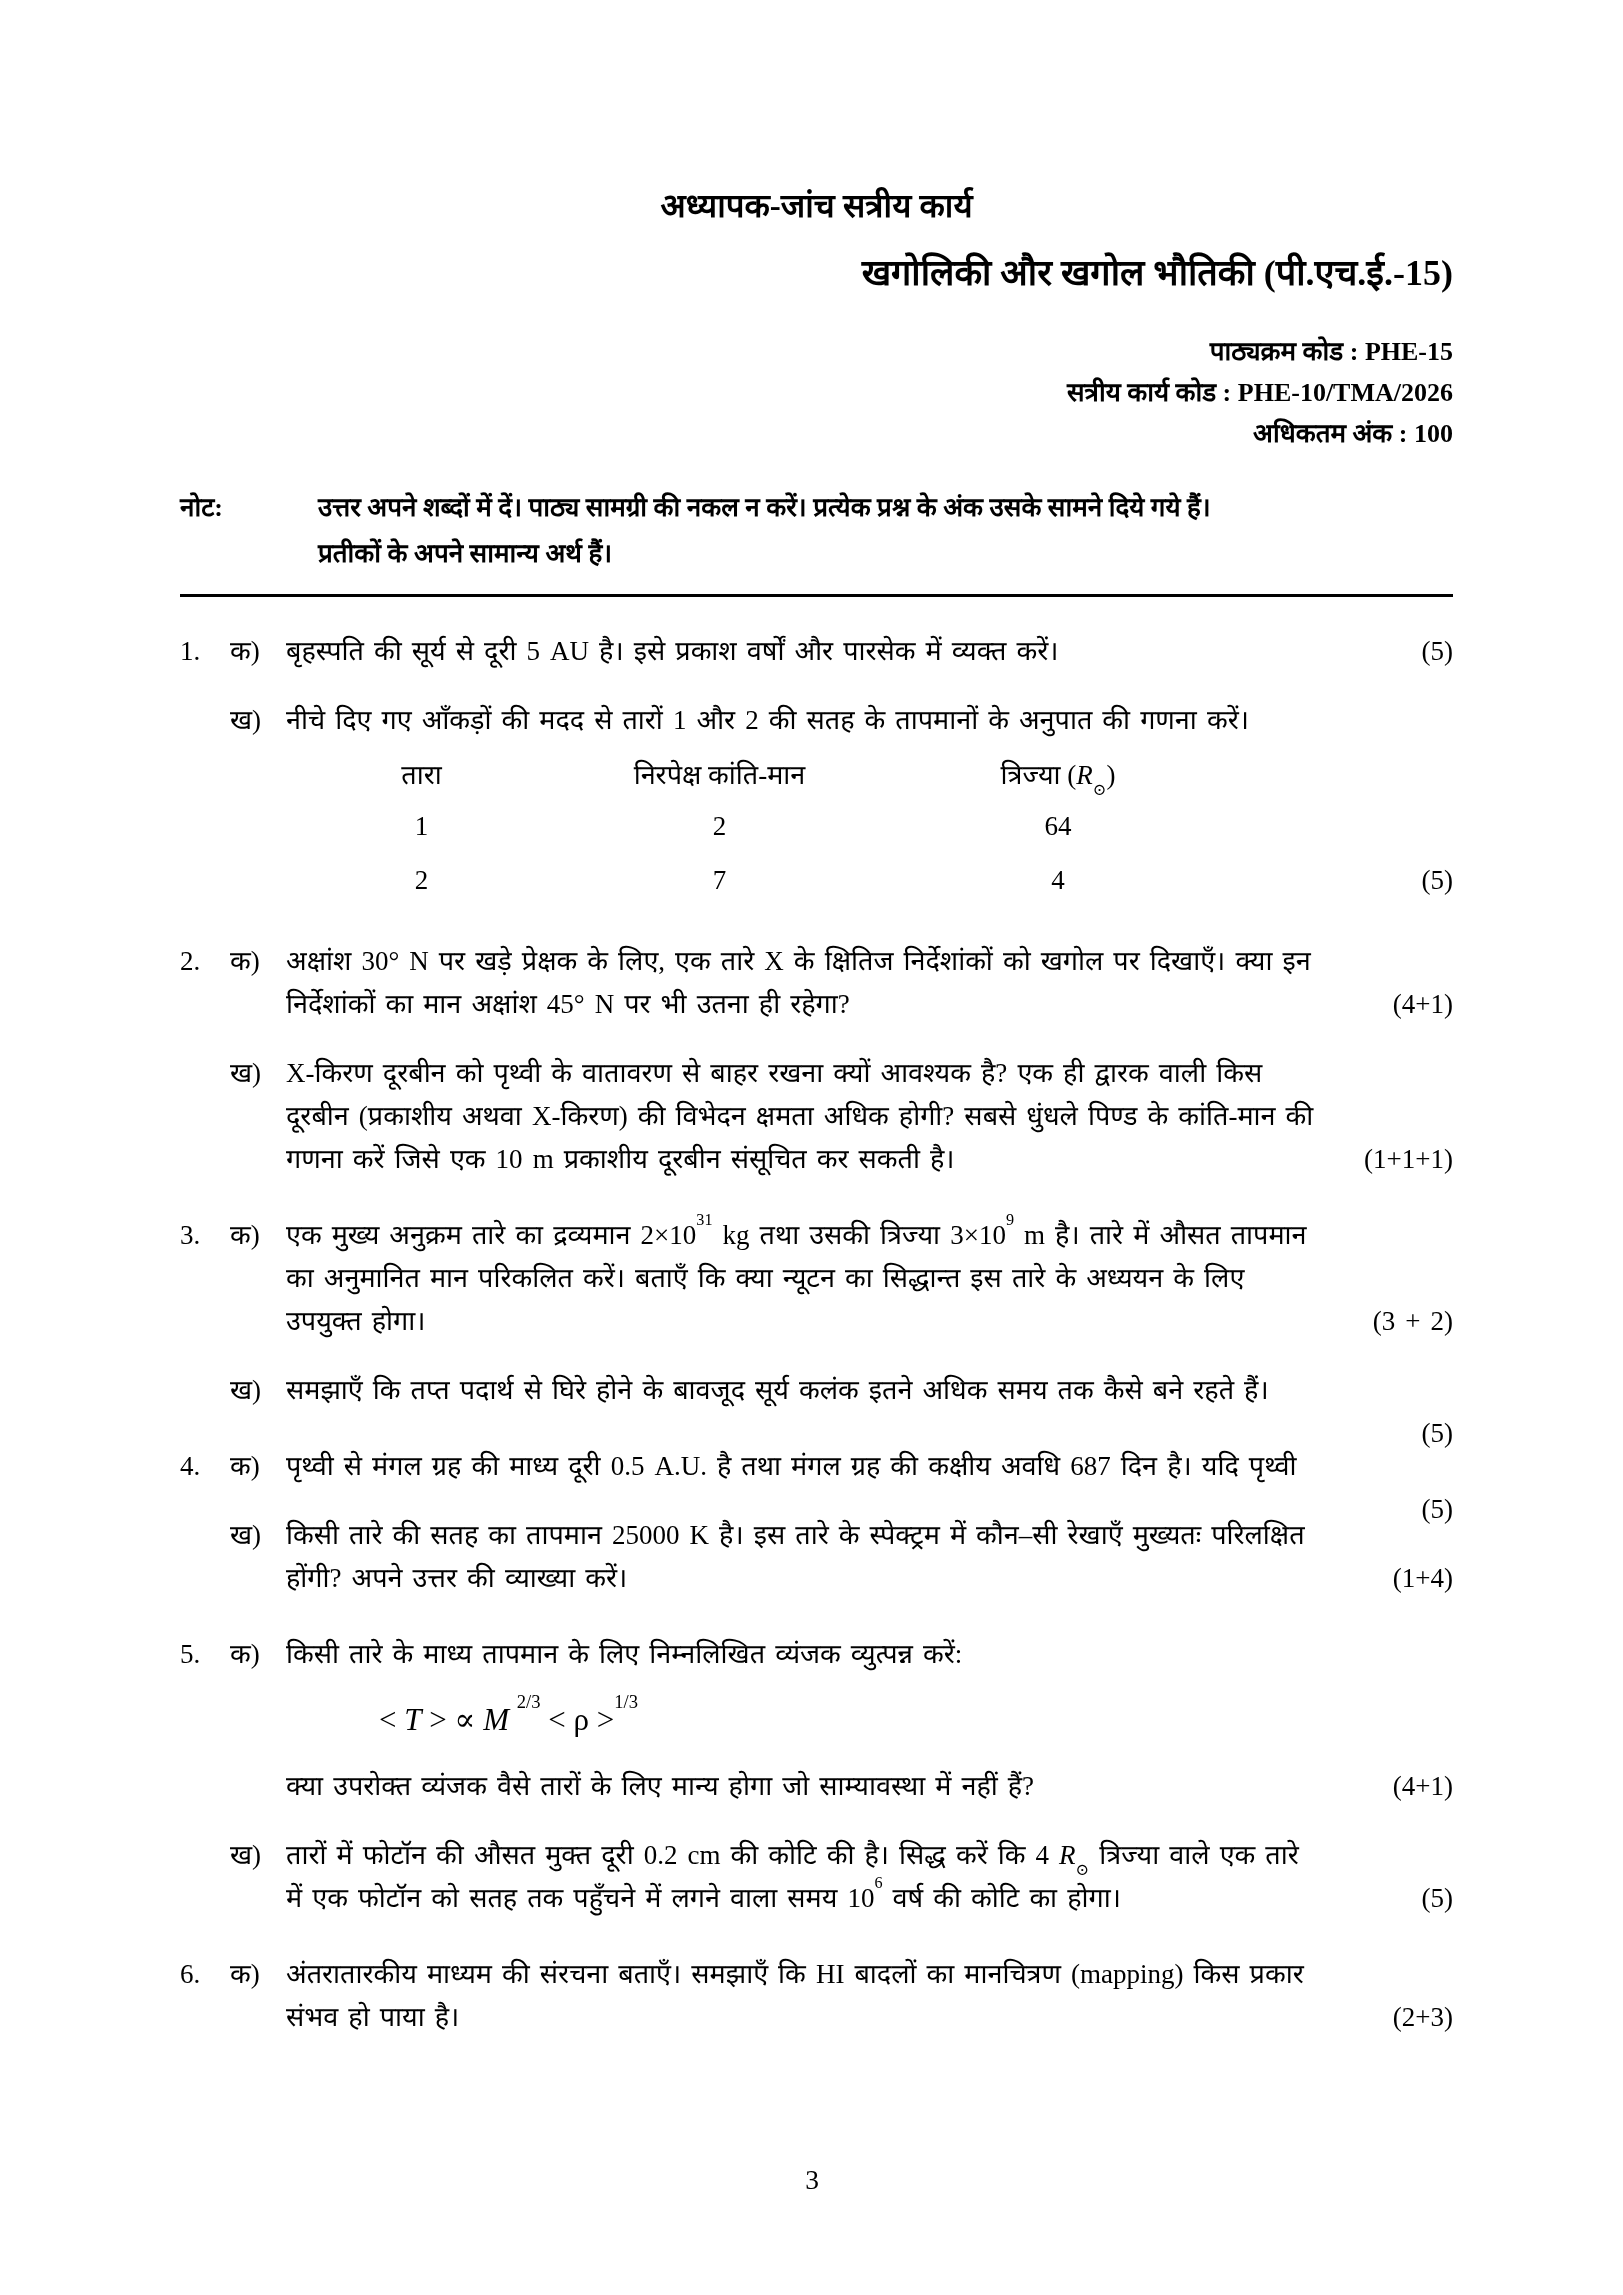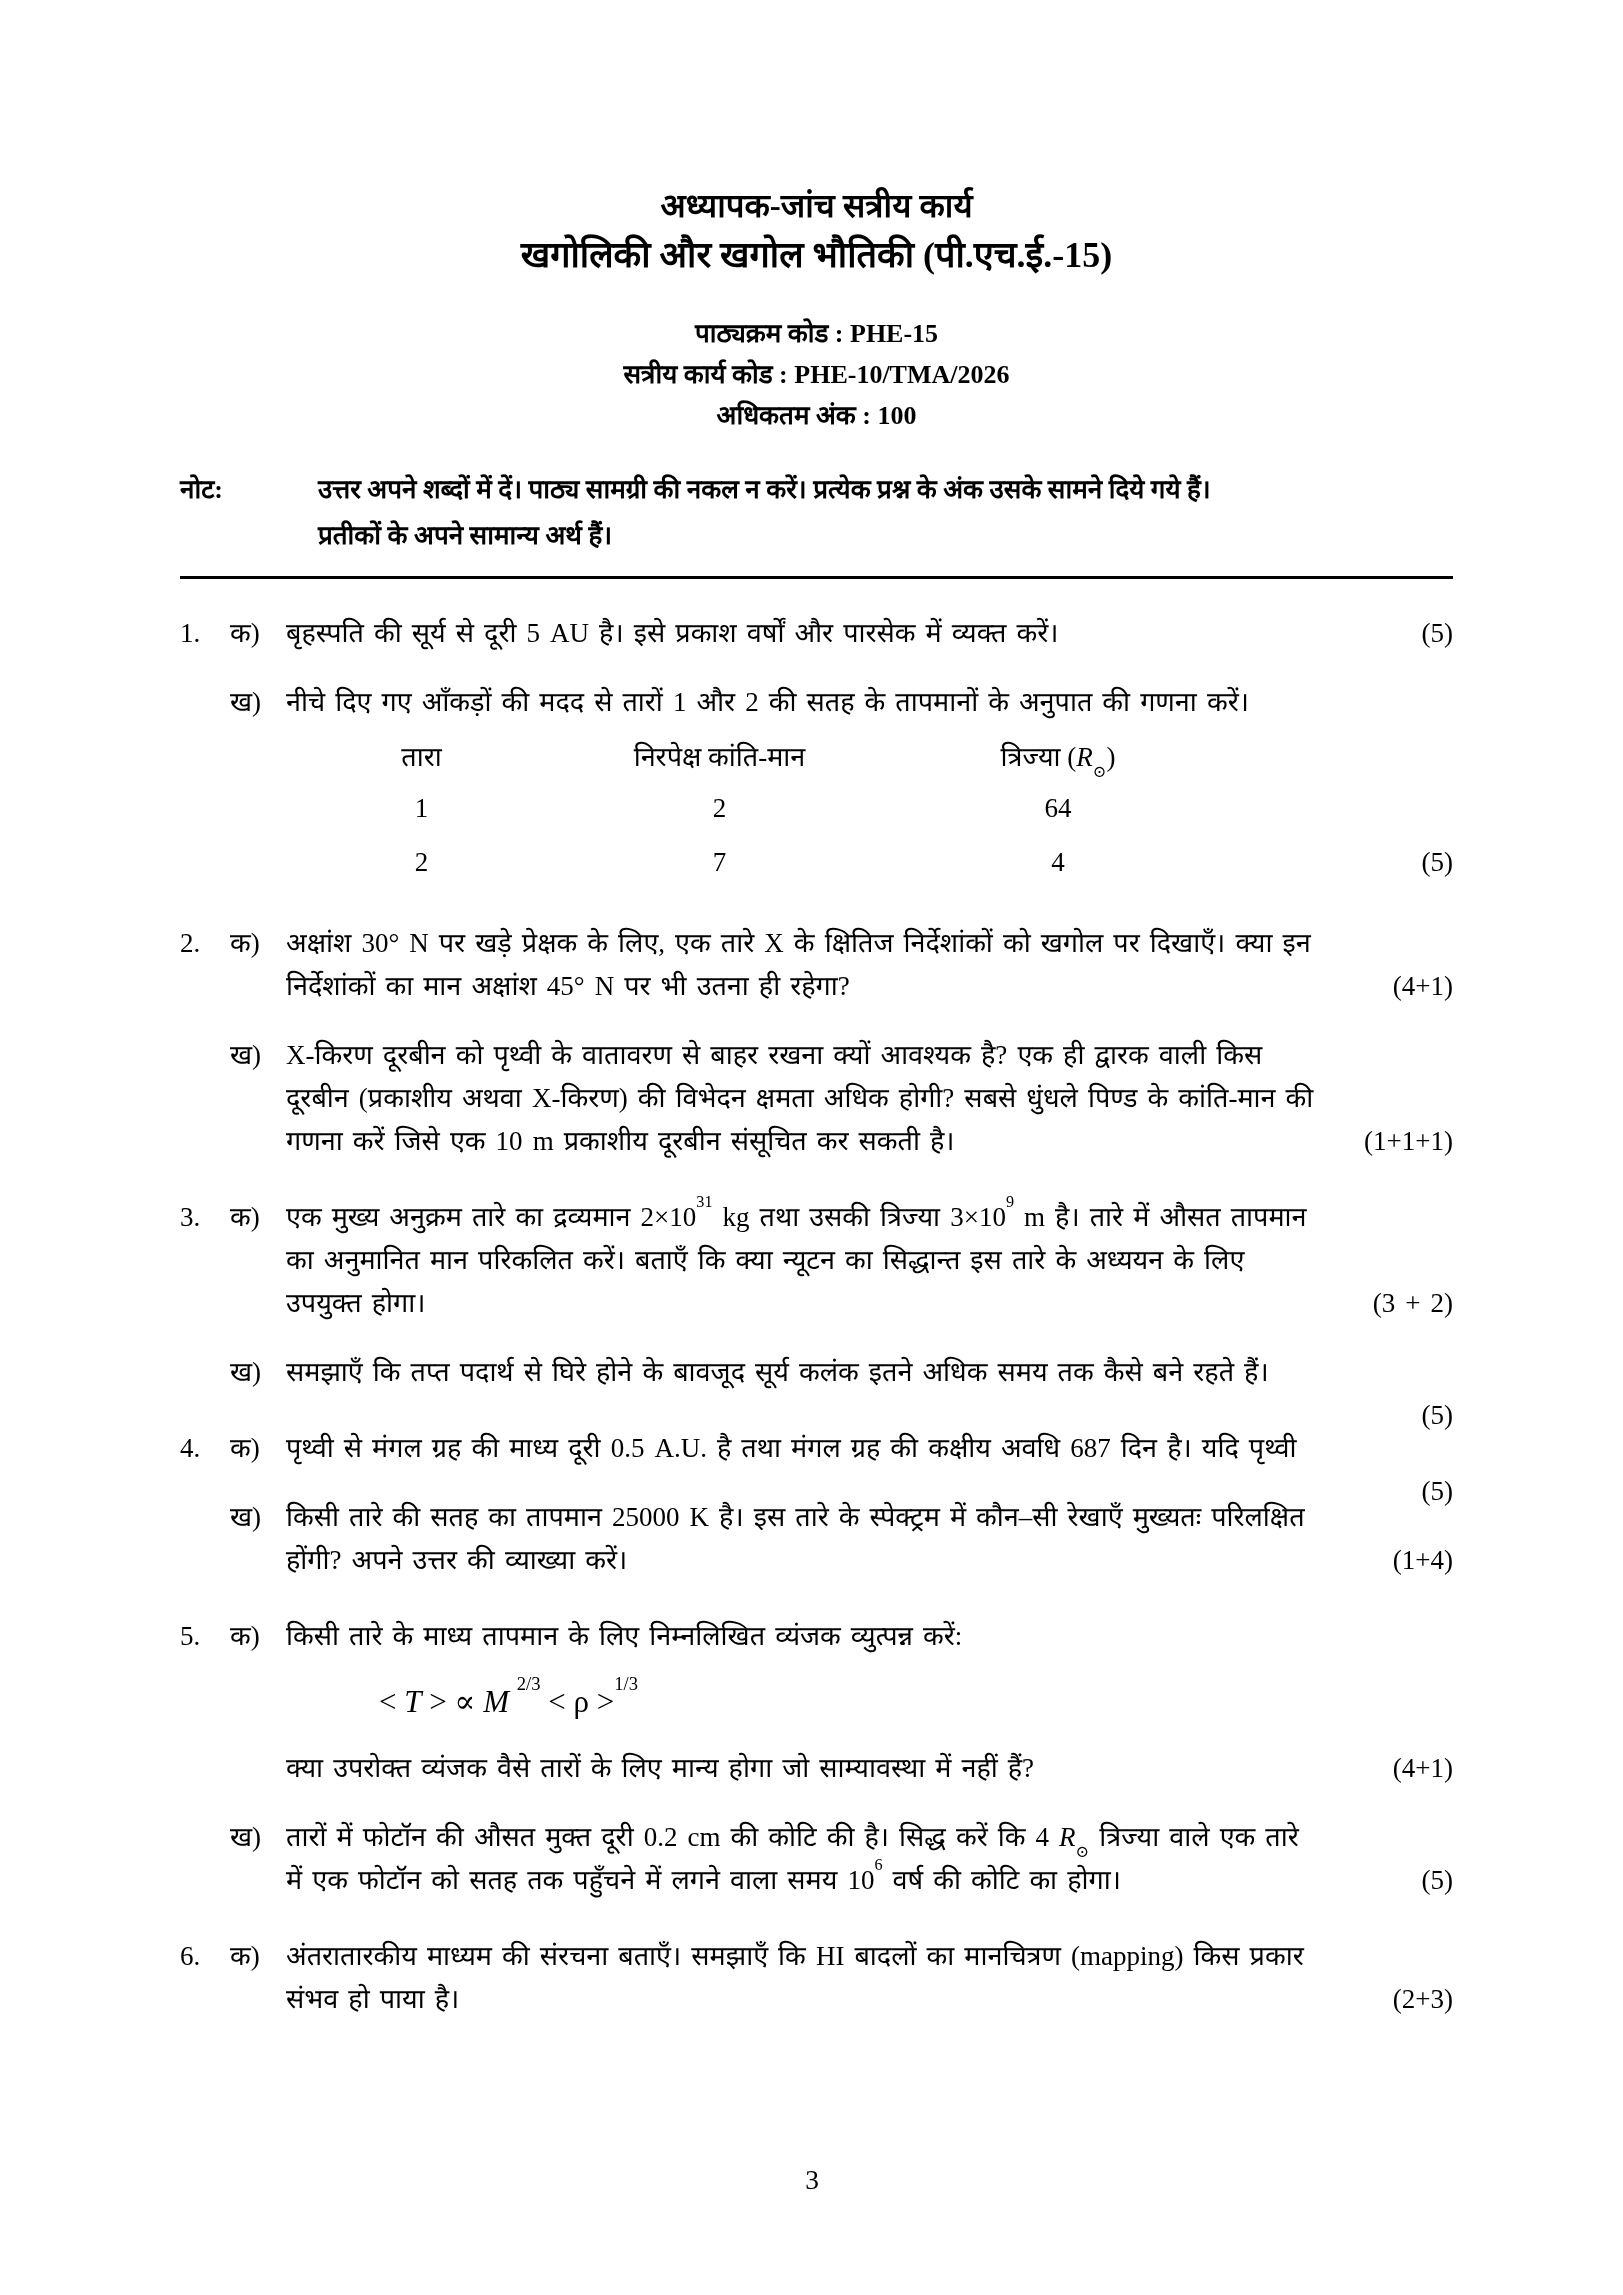--- a/index.html
+++ b/index.html
@@ -13,22 +13,22 @@
   }
   .content{
     position:absolute;
     left:180px;
     width:1273px;
     top:0;
   }
   
   .title-block{padding-top:185px;text-align:center;}
   .title-line1{font-size:33px;font-weight:700;line-height:42px;}
-  .title-line2{font-size:36px;font-weight:700;line-height:47px;margin-top:5px;}
-  .codes-block{margin-top:34px;text-align:center;font-weight:700;font-size:26px;line-height:41px;}
+  .title-line2{font-size:36px;font-weight:700;line-height:47px;margin-top:23px;text-align:right;}
+  .codes-block{margin-top:34px;text-align:right;font-weight:700;font-size:26px;line-height:41px;}
   
   .note-block{margin-top:31px;display:grid;grid-template-columns:98px 1fr;font-weight:700;font-size:26px;line-height:46px;gap:40px;}
   .note-lines{white-space:nowrap;}
   .rule{margin-top:17px;border:none;border-top:3.3px solid #000;height:0;}
   
   .questions{margin-top:6.5px;}
   .q-part{display:grid;grid-template-columns:50px 56px 1fr;margin-top:26px;font-size:27px;line-height:43px;}
   .q-part.q-first{margin-top:33px;}
   .q-num{white-space:nowrap;}
   .q-label{white-space:nowrap;}

